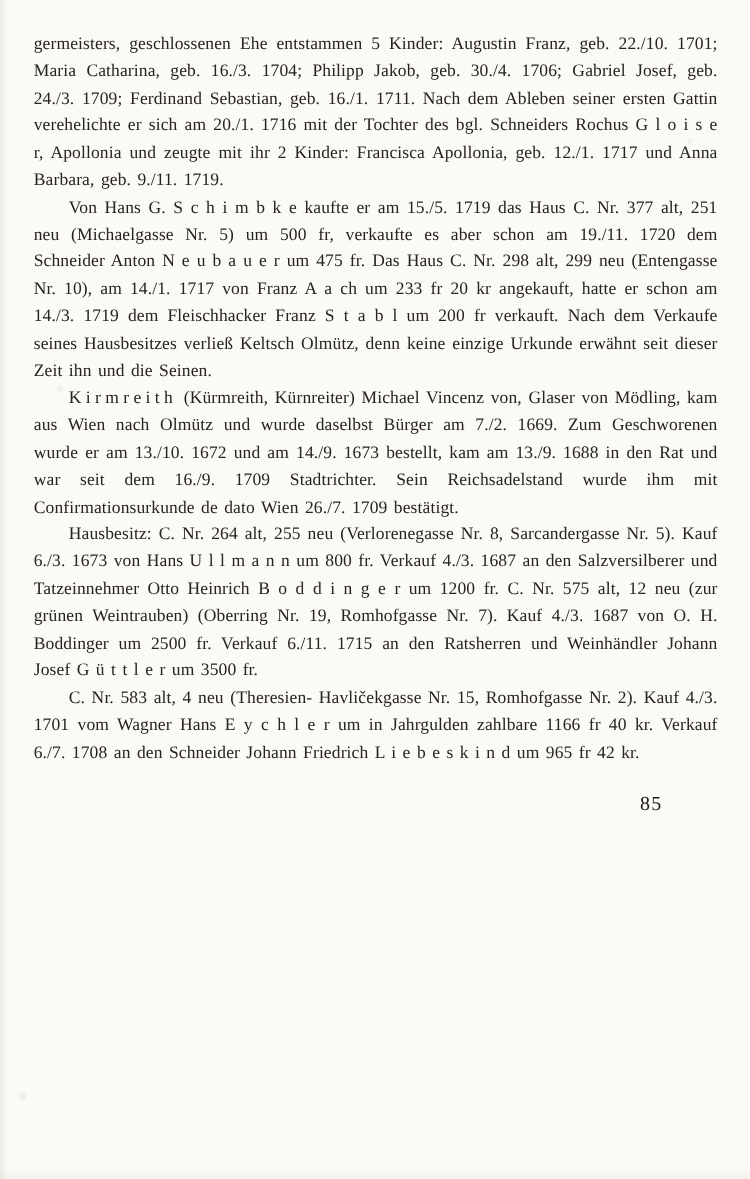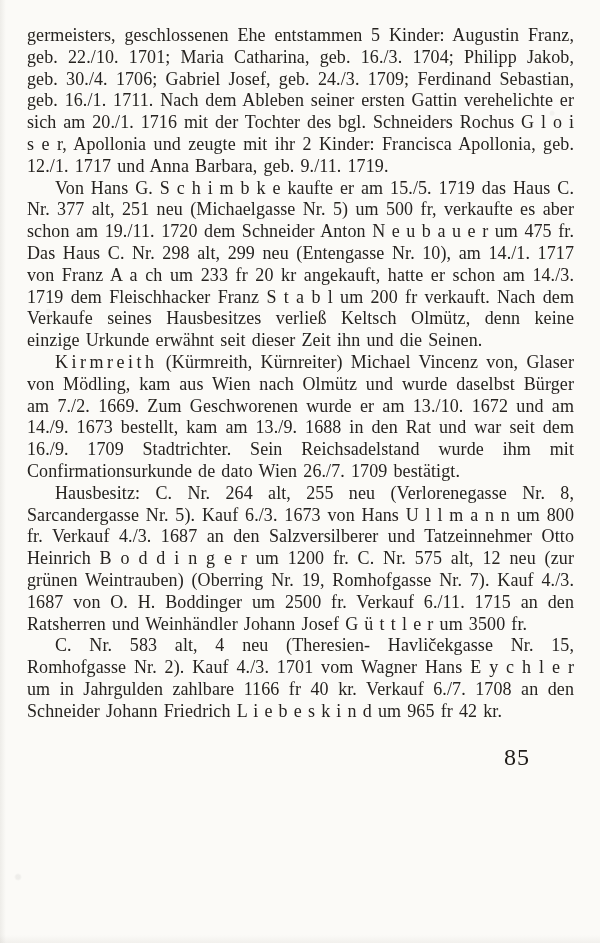--- a/index.html
+++ b/index.html
@@ -23,41 +23,41 @@
       radial-gradient(circle at 8% 33%, rgba(90,90,90,0.06) 0 2px, transparent 3px),
       radial-gradient(circle at 3% 93%, rgba(90,90,90,0.08) 0 2px, transparent 4px),
       radial-gradient(circle at 92% 12%, rgba(90,90,90,0.05) 0 2px, transparent 3px),
       linear-gradient(90deg, rgba(120,115,105,0.10) 0, rgba(120,115,105,0.0) 6px),
       linear-gradient(0deg, rgba(120,115,105,0.07) 0, rgba(120,115,105,0.0) 8px),
       #fbfaf7;
     color: #262320;
   }
   .body-text p {
     margin: 0;
-    font-size: 18px;
+    font-size: 14px;
     line-height: 21.8px;
     text-align: justify;
     text-indent: 28px;
     letter-spacing: 0.1px;
     word-spacing: 1.5px;
   }
   .body-text p.no-indent {
     text-indent: 0;
   }
   .entry-lead {
     font-weight: normal;
     letter-spacing: 3.5px;
   }
   .page-footer {
     margin-top: 21px;
     padding-right: 44px;
     text-align: right;
   }
   .page-number {
-    font-size: 24px;
+    font-size: 16px;
     letter-spacing: 1px;
     color: #1e1b18;
   }
 </style>
 </head>
 <body>
 
 <div class="scan-page">
   <div class="body-text">
     <p class="no-indent"><span>germeisters, geschlossenen Ehe entstammen 5 Kinder: Augustin Franz, geb. 22./10. 1701; Maria Catharina, geb. 16./3. 1704; Philipp Jakob, geb. 30./4. 1706; Gabriel Josef, geb. 24./3. 1709; Ferdinand Sebastian, geb. 16./1. 1711. Nach dem Ableben seiner ersten Gattin verehelichte er sich am 20./1. 1716 mit der Tochter des bgl. Schneiders Rochus G l o i s e r, Apollonia und zeugte mit ihr 2 Kinder: Francisca Apollonia, geb. 12./1. 1717 und Anna Barbara, geb. 9./11. 1719.</span></p>

